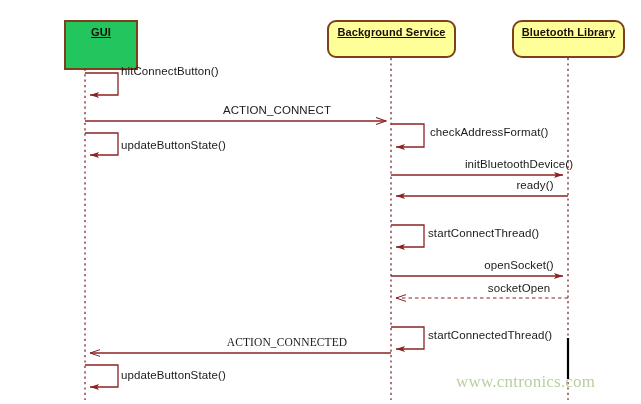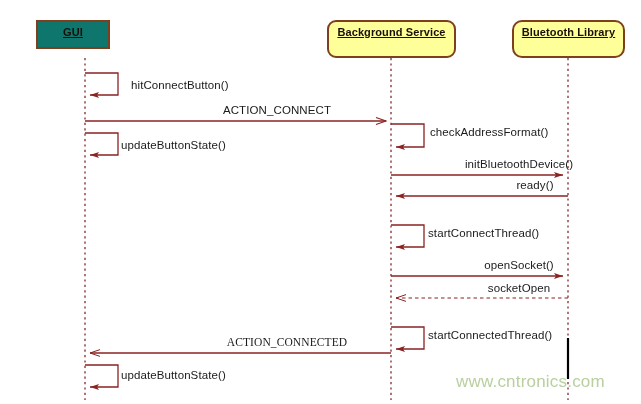--- a/index.html
+++ b/index.html
@@ -52,21 +52,21 @@
     white-space: nowrap;
     letter-spacing: 0.1px;
   }
   .msg-label.center {
     transform: translateX(-50%);
     text-align: center;
     margin-left: 39px;
   }
   .watermark {
     position: absolute;
-    font-family: Liberation Sans, sans-serif;
+    font-family: Liberation Serif, serif;
     font-size: 17px;
     color: #b9cf9f;
     white-space: nowrap;
     letter-spacing: 0.2px;
   }
 </style>
 </head>
 <body>
 
 <div id="canvas">
@@ -101,32 +101,32 @@
         <path d="M391,225 L424,225 L424,247 L396,247" fill="none" stroke="#8b2323" stroke-width="1.3" marker-end="url(#arrow-filled)"></path>
         <line x1="391" x2="563" y1="276" y2="276" stroke="#8b2323" stroke-width="1.3" marker-end="url(#arrow-filled)"></line>
         <line x1="568" x2="396" y1="298" y2="298" stroke="#8b2323" stroke-width="1.2" stroke-dasharray="3.5,3" marker-end="url(#arrow-thin-open)"></line>
         <path d="M391,327 L424,327 L424,349 L396,349" fill="none" stroke="#8b2323" stroke-width="1.3" marker-end="url(#arrow-filled)"></path>
         <line x1="391" x2="90" y1="353" y2="353" stroke="#8b2323" stroke-width="1.3" marker-end="url(#arrow-thin-open)"></line>
         <path d="M85,365 L118,365 L118,387 L90,387" fill="none" stroke="#8b2323" stroke-width="1.3" marker-end="url(#arrow-filled)"></path>
       </g>
   </svg>
 
   <div id="boxes-layer">
-      <div class="lifeline-box" style="left: 36px; top: 20px; width: 74px; height: 29px; background: #0f766e; border-color: rgb(125, 63, 28);">
+      <div class="lifeline-box" style="left: 64px; top: 20px; width: 74px; height: 50px; background: #22c55e; border-color: rgb(125, 63, 28);">
         <span class="lifeline-box-label">GUI</span>
       </div>
       <div class="lifeline-box" style="left: 327px; top: 20px; width: 129px; height: 38px; background: rgb(255, 255, 153); border-color: rgb(125, 63, 28); border-radius: 9px;">
         <span class="lifeline-box-label">Background Service</span>
       </div>
       <div class="lifeline-box" style="left: 512px; top: 20px; width: 113px; height: 38px; background: rgb(255, 255, 153); border-color: rgb(125, 63, 28); border-radius: 10px;">
         <span class="lifeline-box-label">Bluetooth Library</span>
       </div>
     </div>
   <div id="labels-layer">
-      <div class="msg-label" style="left: 121px; top: 79px; margin-left: 10px;">hitConnectButton()</div>
+      <div class="msg-label" style="left: 121px; top: 65px;">hitConnectButton()</div>
       <div class="msg-label center" style="left: 238px; top: 104px;">ACTION_CONNECT</div>
       <div class="msg-label" style="left: 430px; top: 126px;">checkAddressFormat()</div>
       <div class="msg-label" style="left: 121px; top: 139px;">updateButtonState()</div>
       <div class="msg-label center" style="left: 480px; top: 158px;">initBluetoothDevice()</div>
       <div class="msg-label center" style="left: 496px; top: 179px;">ready()</div>
       <div class="msg-label" style="left: 428px; top: 227px;">startConnectThread()</div>
       <div class="msg-label center" style="left: 480px; top: 259px;">openSocket()</div>
       <div class="msg-label center" style="left: 480px; top: 282px;">socketOpen</div>
       <div class="msg-label" style="left: 428px; top: 329px;">startConnectedThread()</div>
       <div class="msg-label center" style="left: 248px; top: 336px; font-family: Liberation Serif, serif;">ACTION_CONNECTED</div>

